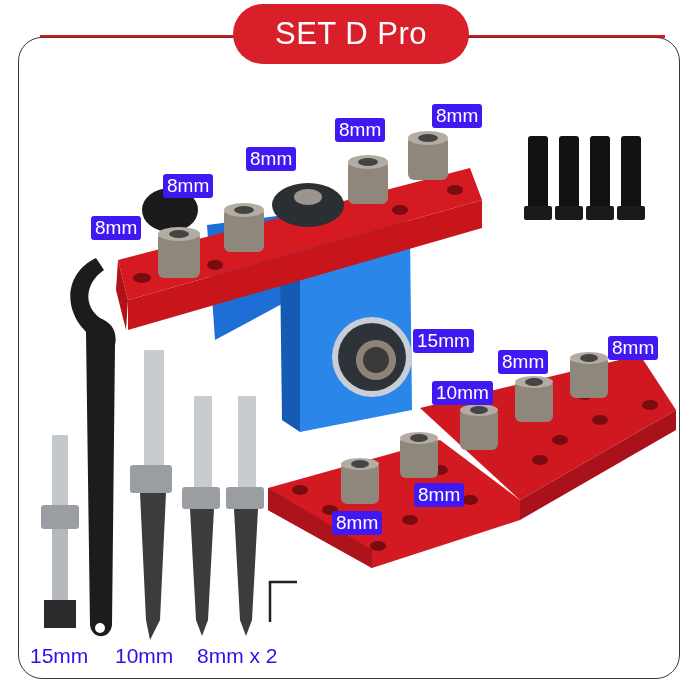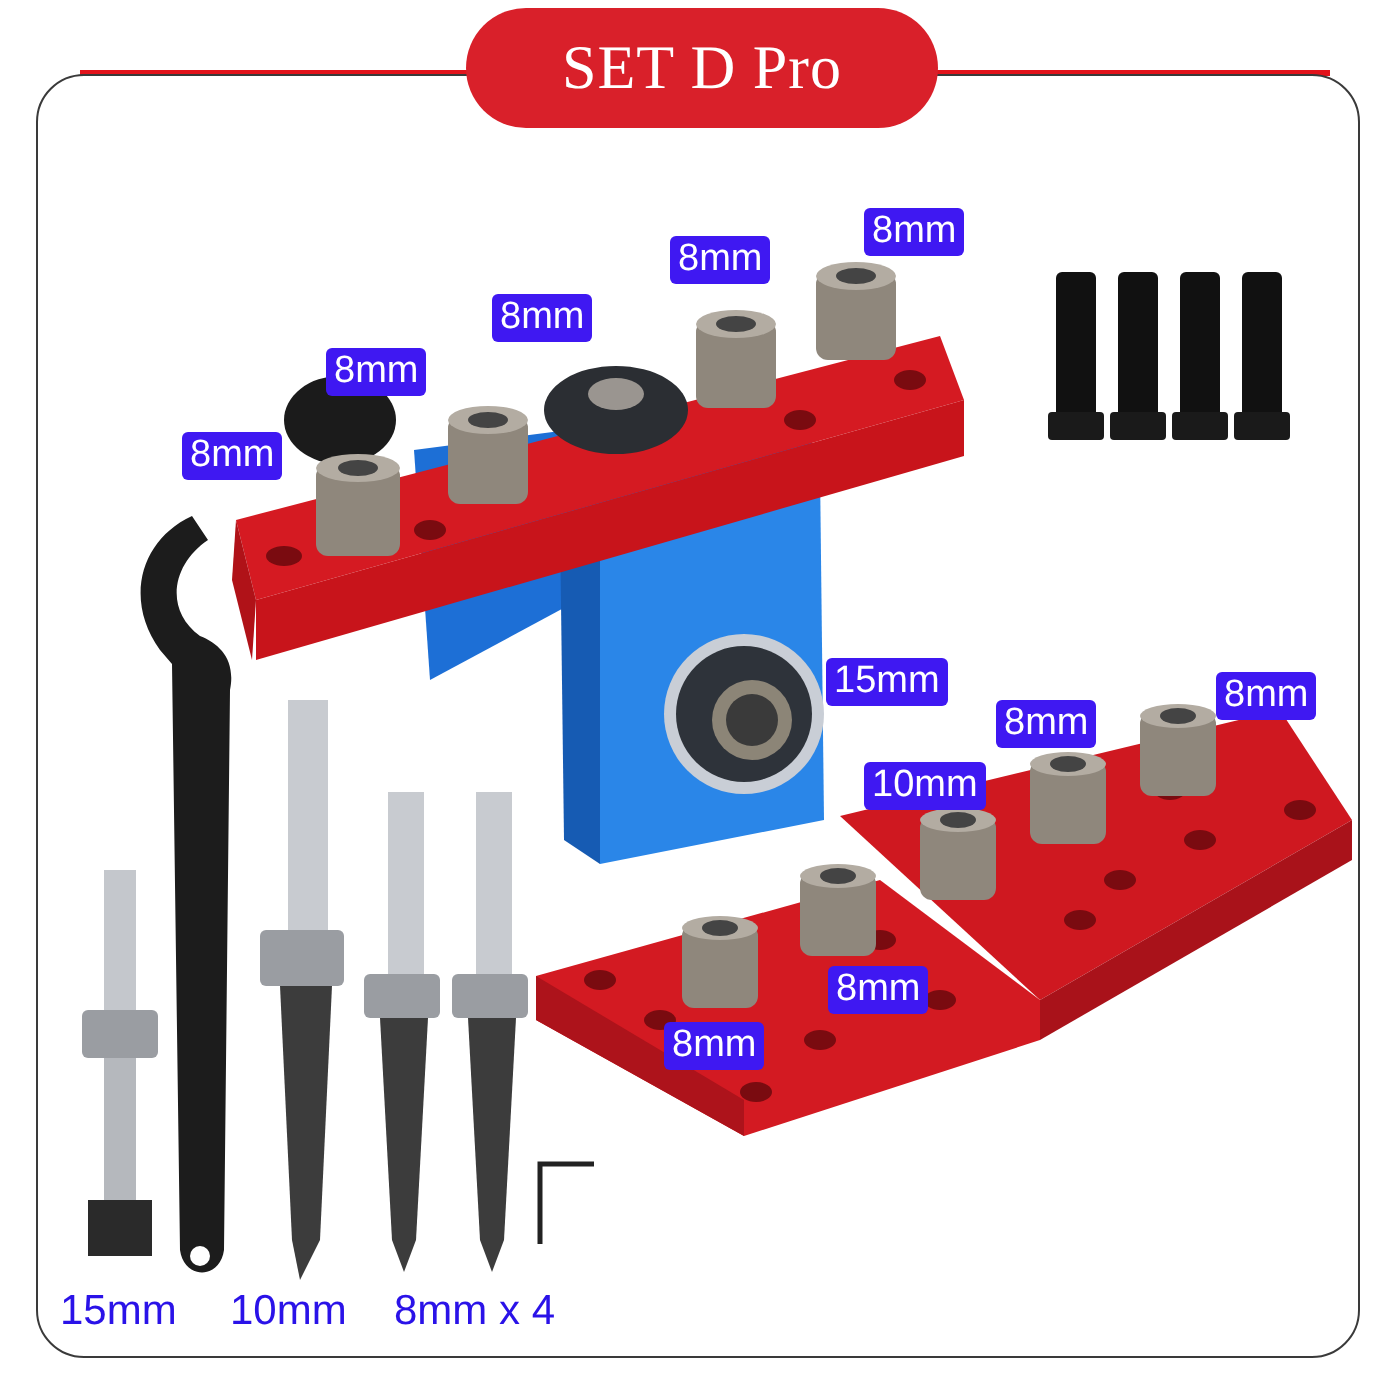--- a/index.html
+++ b/index.html
@@ -1,19 +1,19 @@
 <!DOCTYPE html>
 <html><head>
 <meta charset="utf-8">
 <style>
   html,body{margin:0;padding:0;background:#ffffff;}
   body{width:700px;height:700px;position:relative;overflow:hidden;font-family:"Liberation Sans",sans-serif;}
   .frame{position:absolute;left:18px;top:37px;width:662px;height:642px;border:1.5px solid #3a3a3a;border-radius:24px;box-sizing:border-box;}
   .topline{position:absolute;top:35px;height:3px;background:#e2131b;}
-  .title-pill{position:absolute;left:233px;top:4px;width:236px;height:60px;background:#d9202a;border-radius:30px;color:#fff;font-size:31px;display:flex;align-items:center;justify-content:center;letter-spacing:0.5px;font-family:Liberation Serif, serif;}
+  .title-pill{position:absolute;left:233px;top:4px;width:236px;height:60px;background:#d9202a;border-radius:30px;color:#fff;font-size:31px;display:flex;align-items:center;justify-content:center;letter-spacing:0.5px;}
   .lbl{position:absolute;background:#3f18f2;color:#fff;font-size:19px;line-height:24px;padding:0 4px;border-radius:3px;}
   .cap{position:absolute;color:#2a12e8;font-size:21px;}
   .abs{position:absolute;}
   svg{display:block;}
 </style>
 </head>
 <body>
 
 <div class="topline" style="left:40px;width:200px;"></div>
 <div class="topline" style="left:465px;width:200px;"></div>
@@ -143,13 +143,13 @@
 <div class="lbl" style="left:432px;top:104px;">8mm</div>
 <div class="lbl" style="left:413px;top:329px;">15mm</div>
 <div class="lbl" style="left:432px;top:381px;">10mm</div>
 <div class="lbl" style="left:498px;top:350px;">8mm</div>
 <div class="lbl" style="left:608px;top:336px;">8mm</div>
 <div class="lbl" style="left:414px;top:483px;">8mm</div>
 <div class="lbl" style="left:332px;top:511px;">8mm</div>
 
 <div class="cap" style="left:30px;top:644px;">15mm</div>
 <div class="cap" style="left:115px;top:644px;">10mm</div>
-<div class="cap" style="left:197px;top:644px;">8mm x 4</div>
+<div class="cap" style="left:197px;top:644px;">8mm x 2</div>
 
 </body></html>

